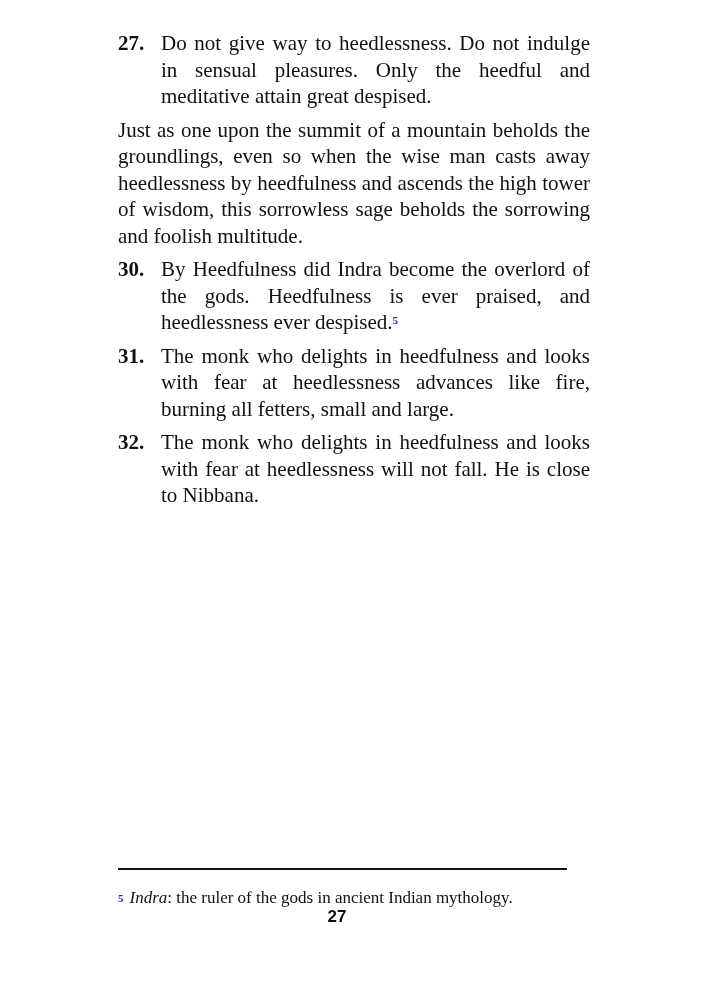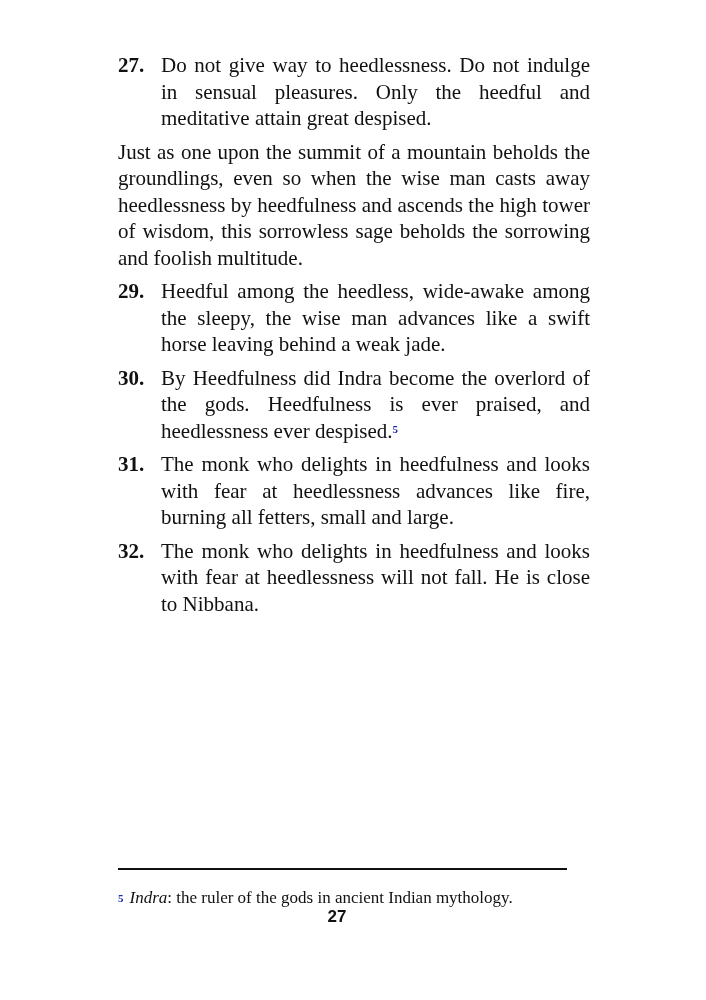--- a/index.html
+++ b/index.html
@@ -1,40 +1,36 @@
 <!DOCTYPE html>
 <html><head>
 <meta charset="utf-8">
 <style>
   html,body{margin:0;padding:0;background:#fff;}
   body{width:706px;height:1000px;position:relative;overflow:hidden;font-family:"Liberation Serif",serif;color:#111;}
-  .verses{position:absolute;left:118px;top:52px;width:472px;}
+  .verses{position:absolute;left:118px;top:30px;width:472px;}
   .verse{display:flex;margin-bottom:7px;}
   .num{width:43px;flex:none;font-weight:bold;font-size:21px;line-height:26.5px;}
   .txt{flex:1;font-size:21px;line-height:26.5px;text-align:justify;text-align-last:left;}
   sup.fn{color:#1a2cb0;font-weight:bold;font-size:11px;vertical-align:top;position:relative;top:-2px;}
   .rule{position:absolute;left:118px;top:868px;width:449px;height:2px;background:#111;}
   .footnote{position:absolute;left:118px;top:884px;font-size:17px;line-height:28px;}
   .footnote sup{color:#1a2cb0;font-weight:bold;font-size:11px;vertical-align:top;margin-right:6px;}
   .pagenum{position:absolute;left:0;width:674px;top:907px;text-align:center;font-family:"Liberation Sans",sans-serif;font-weight:bold;font-size:17px;}
 </style>
 </head>
 <body>
 
 <div class="verses">
   <div class="verse">
     <span class="num">27.</span>
     <span class="txt">Do not give way to heedlessness. Do not indulge in sensual pleasures. Only the heedful and meditative attain great despised.</span>
   </div>
   <div class="verse">
     <span class="txt">Just as one upon the summit of a mountain beholds the groundlings, even so when the wise man casts away heedlessness by heedfulness and ascends the high tower of wisdom, this sorrowless sage beholds the sorrowing and foolish multitude.</span>
-  </div>
-  <div class="verse">
-    <span class="num">29.</span>
-    <span class="txt">Heedful among the heedless, wide-awake among the sleepy, the wise man advances like a swift horse leaving behind a weak jade.</span>
   </div>
   <div class="verse">
     <span class="num">30.</span>
     <span class="txt"><span>By Heedfulness did Indra become the overlord of the gods. Heedfulness is ever praised, and heedlessness ever despised.</span><sup class="fn">5</sup></span>
   </div>
   <div class="verse">
     <span class="num">31.</span>
     <span class="txt">The monk who delights in heedfulness and looks with fear at heedlessness advances like fire, burning all fetters, small and large.</span>
   </div>
   <div class="verse">

